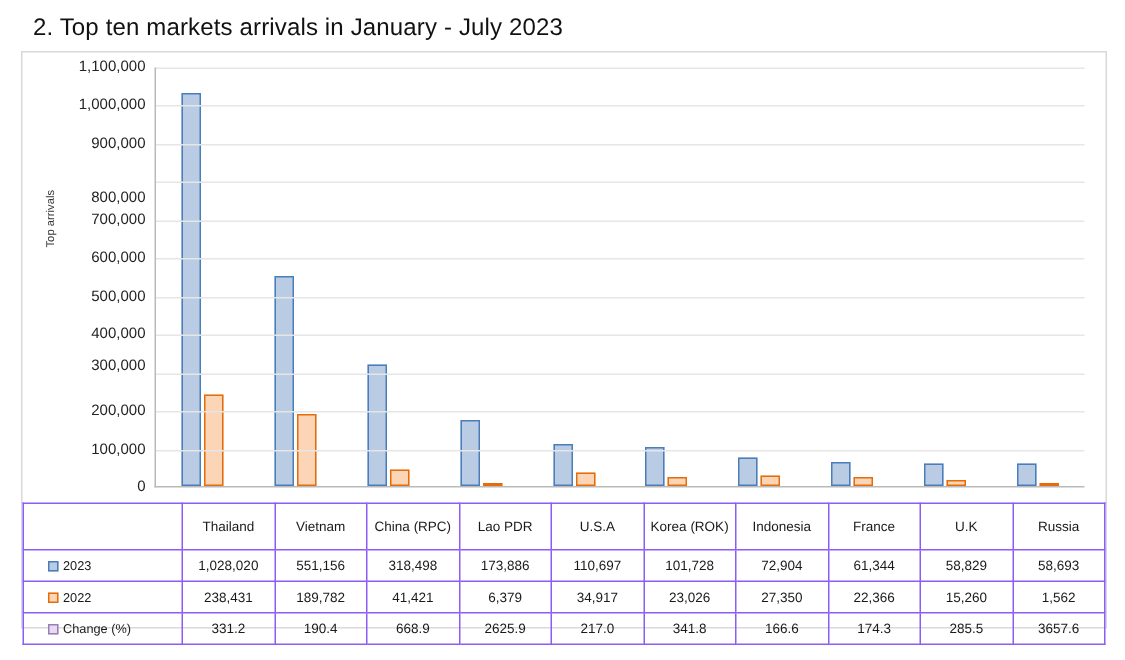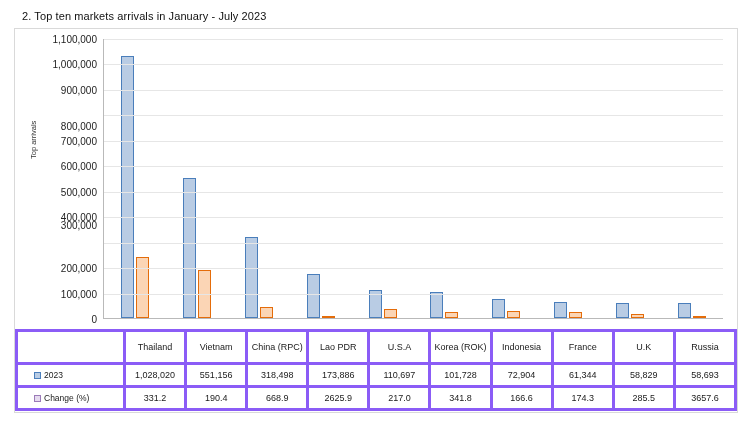--- a/index.html
+++ b/index.html
@@ -8,21 +8,21 @@
   }
   body {
     width: 750px;
     height: 440px;
     background: #ffffff;
     font-family: "Liberation Sans", sans-serif;
     color: #1a1a1a;
     overflow: hidden;
   }
   #page-title {
-    font-size: 11px;
+    font-size: 16px;
     font-weight: 400;
     color: #111;
     padding: 10px 0 6px 22px;
     letter-spacing: 0.1px;
   }
   .chart-frame {
     position: relative;
     margin: 0 12px 0 14px;
     border: 1px solid #d9d9d9;
     height: 385px;
@@ -104,21 +104,21 @@
     border: 1px solid #e46c0a;
   }
   
   .data-table {
     border-collapse: collapse;
     width: 100%;
     table-layout: fixed;
     font-size: 9px;
   }
   .data-table td, .data-table th {
-    border: 3px solid #8b5cf6;
+    border: 1px solid #8b5cf6;
     text-align: center;
     padding: 2px 1px;
     color: #1a1a1a;
     font-weight: 400;
     height: 16px;
     overflow: hidden;
     white-space: nowrap;
   }
   .data-table .rowhead {
     text-align: left;
@@ -151,21 +151,21 @@
 <div id="page-title">2. Top ten markets arrivals in January - July  2023</div>
 
 <div class="chart-frame">
 
   <div class="plot-wrap">
     <div class="y-axis-title">Top arrivals</div>
     <div class="y-labels" id="y-labels">
         <div class="y-label" style="top: 280px;">0</div>
         <div class="y-label" style="top: 254.545px;">100,000</div>
         <div class="y-label" style="top: 229.091px; margin-left: 48px;">200,000</div>
-        <div class="y-label" style="top: 186px;">300,000</div>
+        <div class="y-label" style="top: 199px;">300,000</div>
         <div class="y-label" style="top: 178.182px;">400,000</div>
         <div class="y-label" style="top: 152.727px;">500,000</div>
         <div class="y-label" style="top: 127.273px;">600,000</div>
         <div class="y-label" style="top: 101.818px;">700,000</div>
         <div class="y-label" style="top: 87px;">800,000</div>
         <div class="y-label" style="top: 50.9091px;">900,000</div>
         <div class="y-label" style="top: 25.4545px;">1,000,000</div>
         <div class="y-label" style="top: 0px;">1,100,000</div>
       </div>
     <div class="grid-area" id="grid-area">
@@ -247,20 +247,33 @@
           <td>318,498</td>
           <td>173,886</td>
           <td>110,697</td>
           <td>101,728</td>
           <td>72,904</td>
           <td>61,344</td>
           <td>58,829</td>
           <td>58,693</td>
         </tr>
         <tr>
+          <td class="rowhead"><span class="legend-key key-2022"></span>2022</td>
+          <td>238,431</td>
+          <td>189,782</td>
+          <td>41,421</td>
+          <td>6,379</td>
+          <td>34,917</td>
+          <td>23,026</td>
+          <td>27,350</td>
+          <td>22,366</td>
+          <td>15,260</td>
+          <td>1,562</td>
+        </tr>
+        <tr>
           <td class="rowhead"><span class="legend-key key-change"></span>Change (%)</td>
           <td>331.2</td>
           <td>190.4</td>
           <td>668.9</td>
           <td>2625.9</td>
           <td>217.0</td>
           <td>341.8</td>
           <td>166.6</td>
           <td>174.3</td>
           <td>285.5</td>

